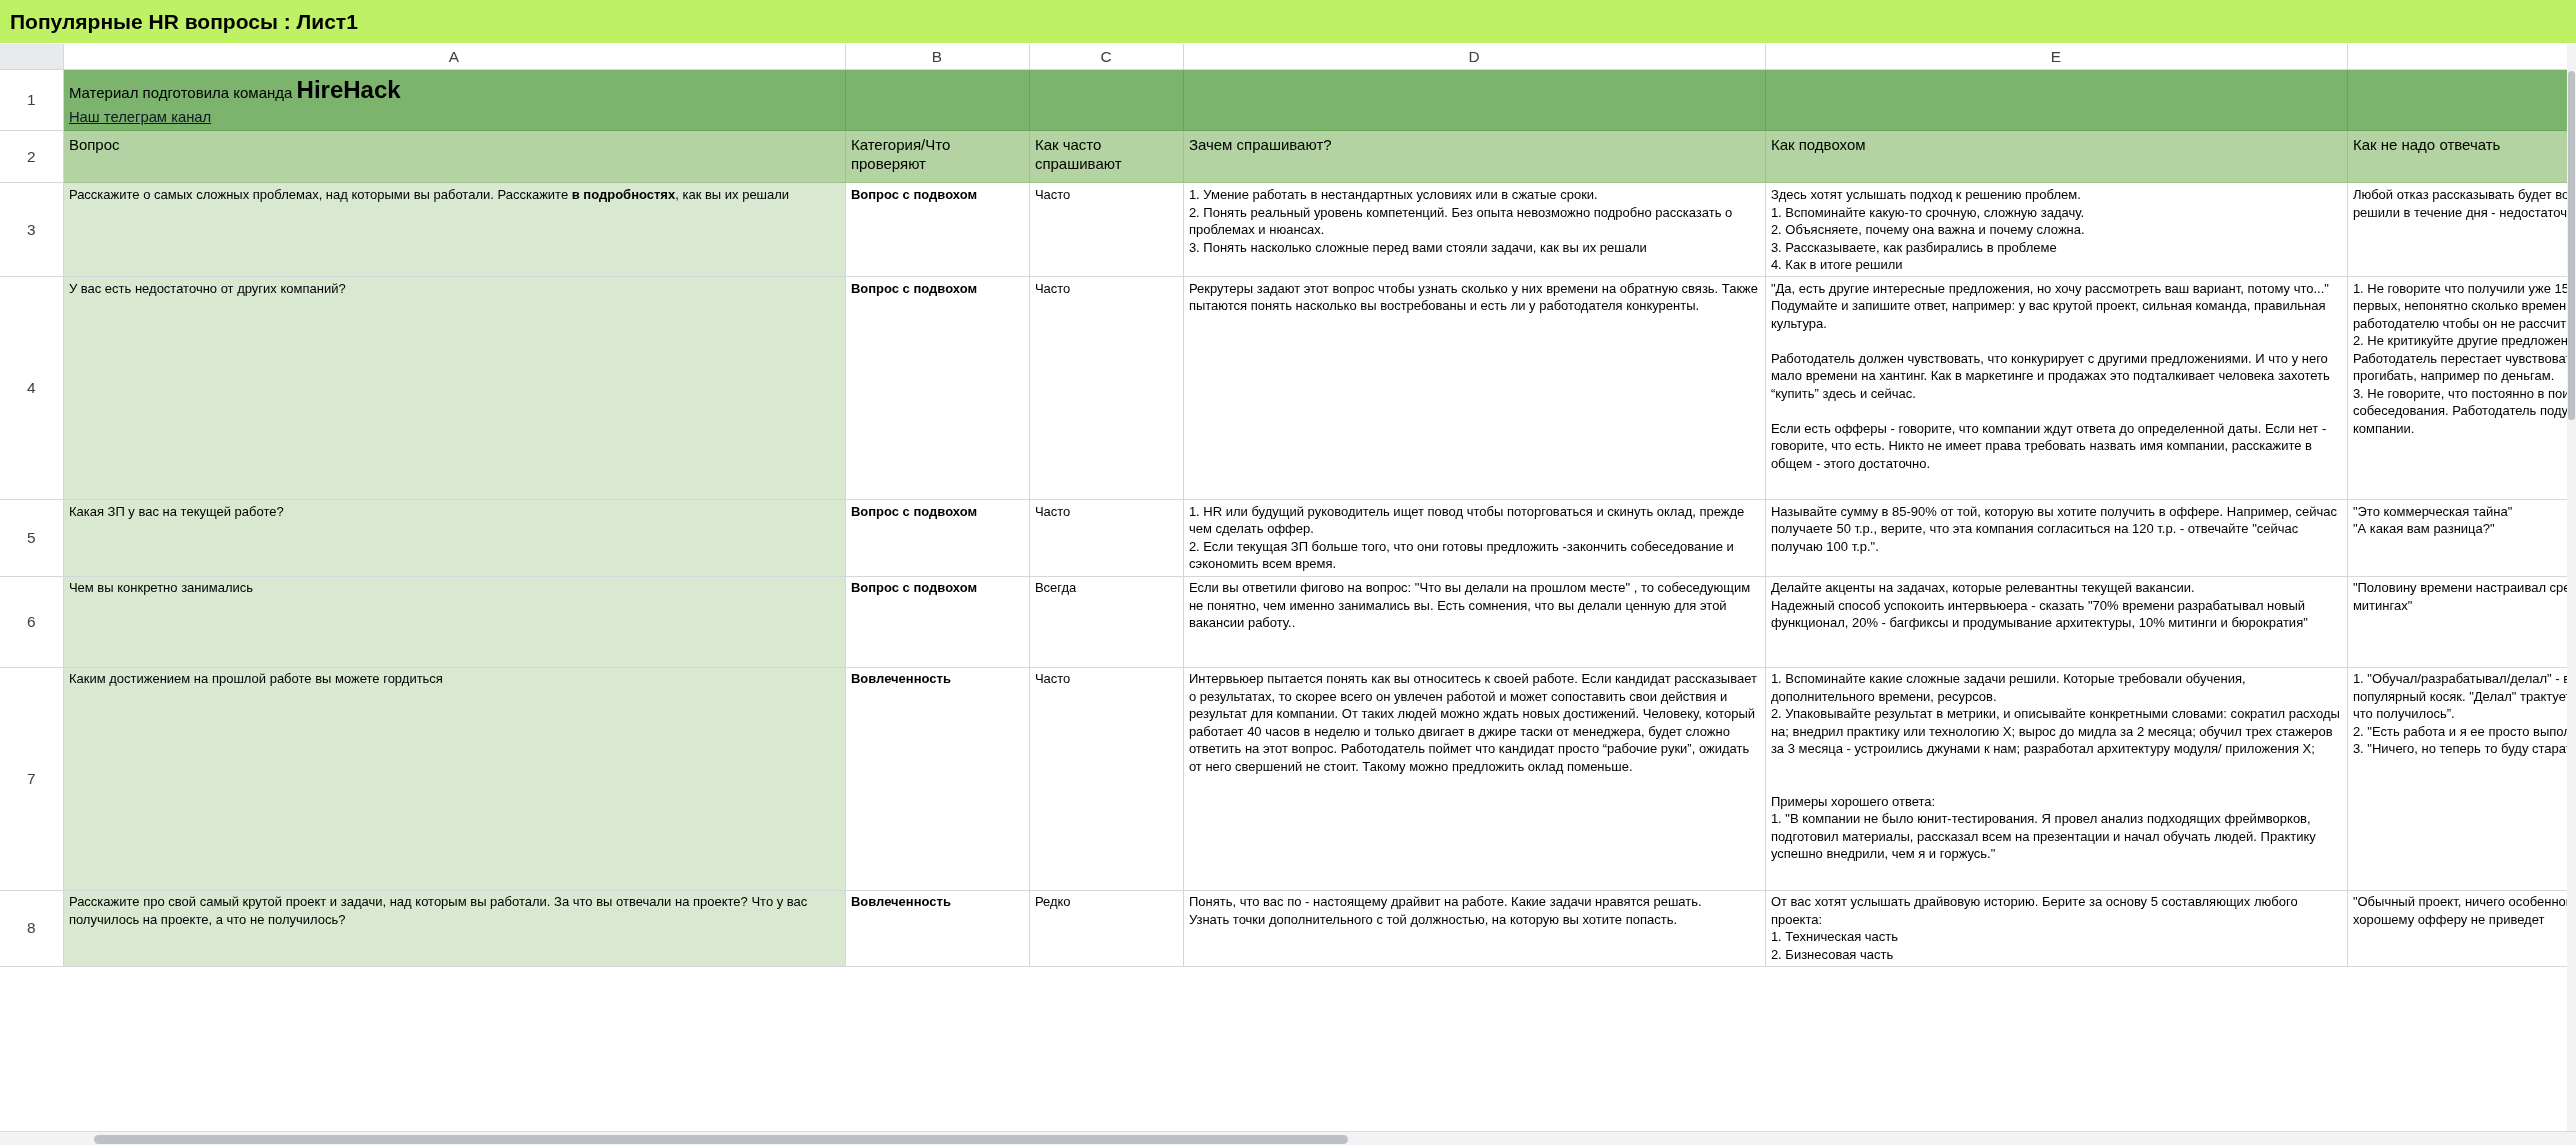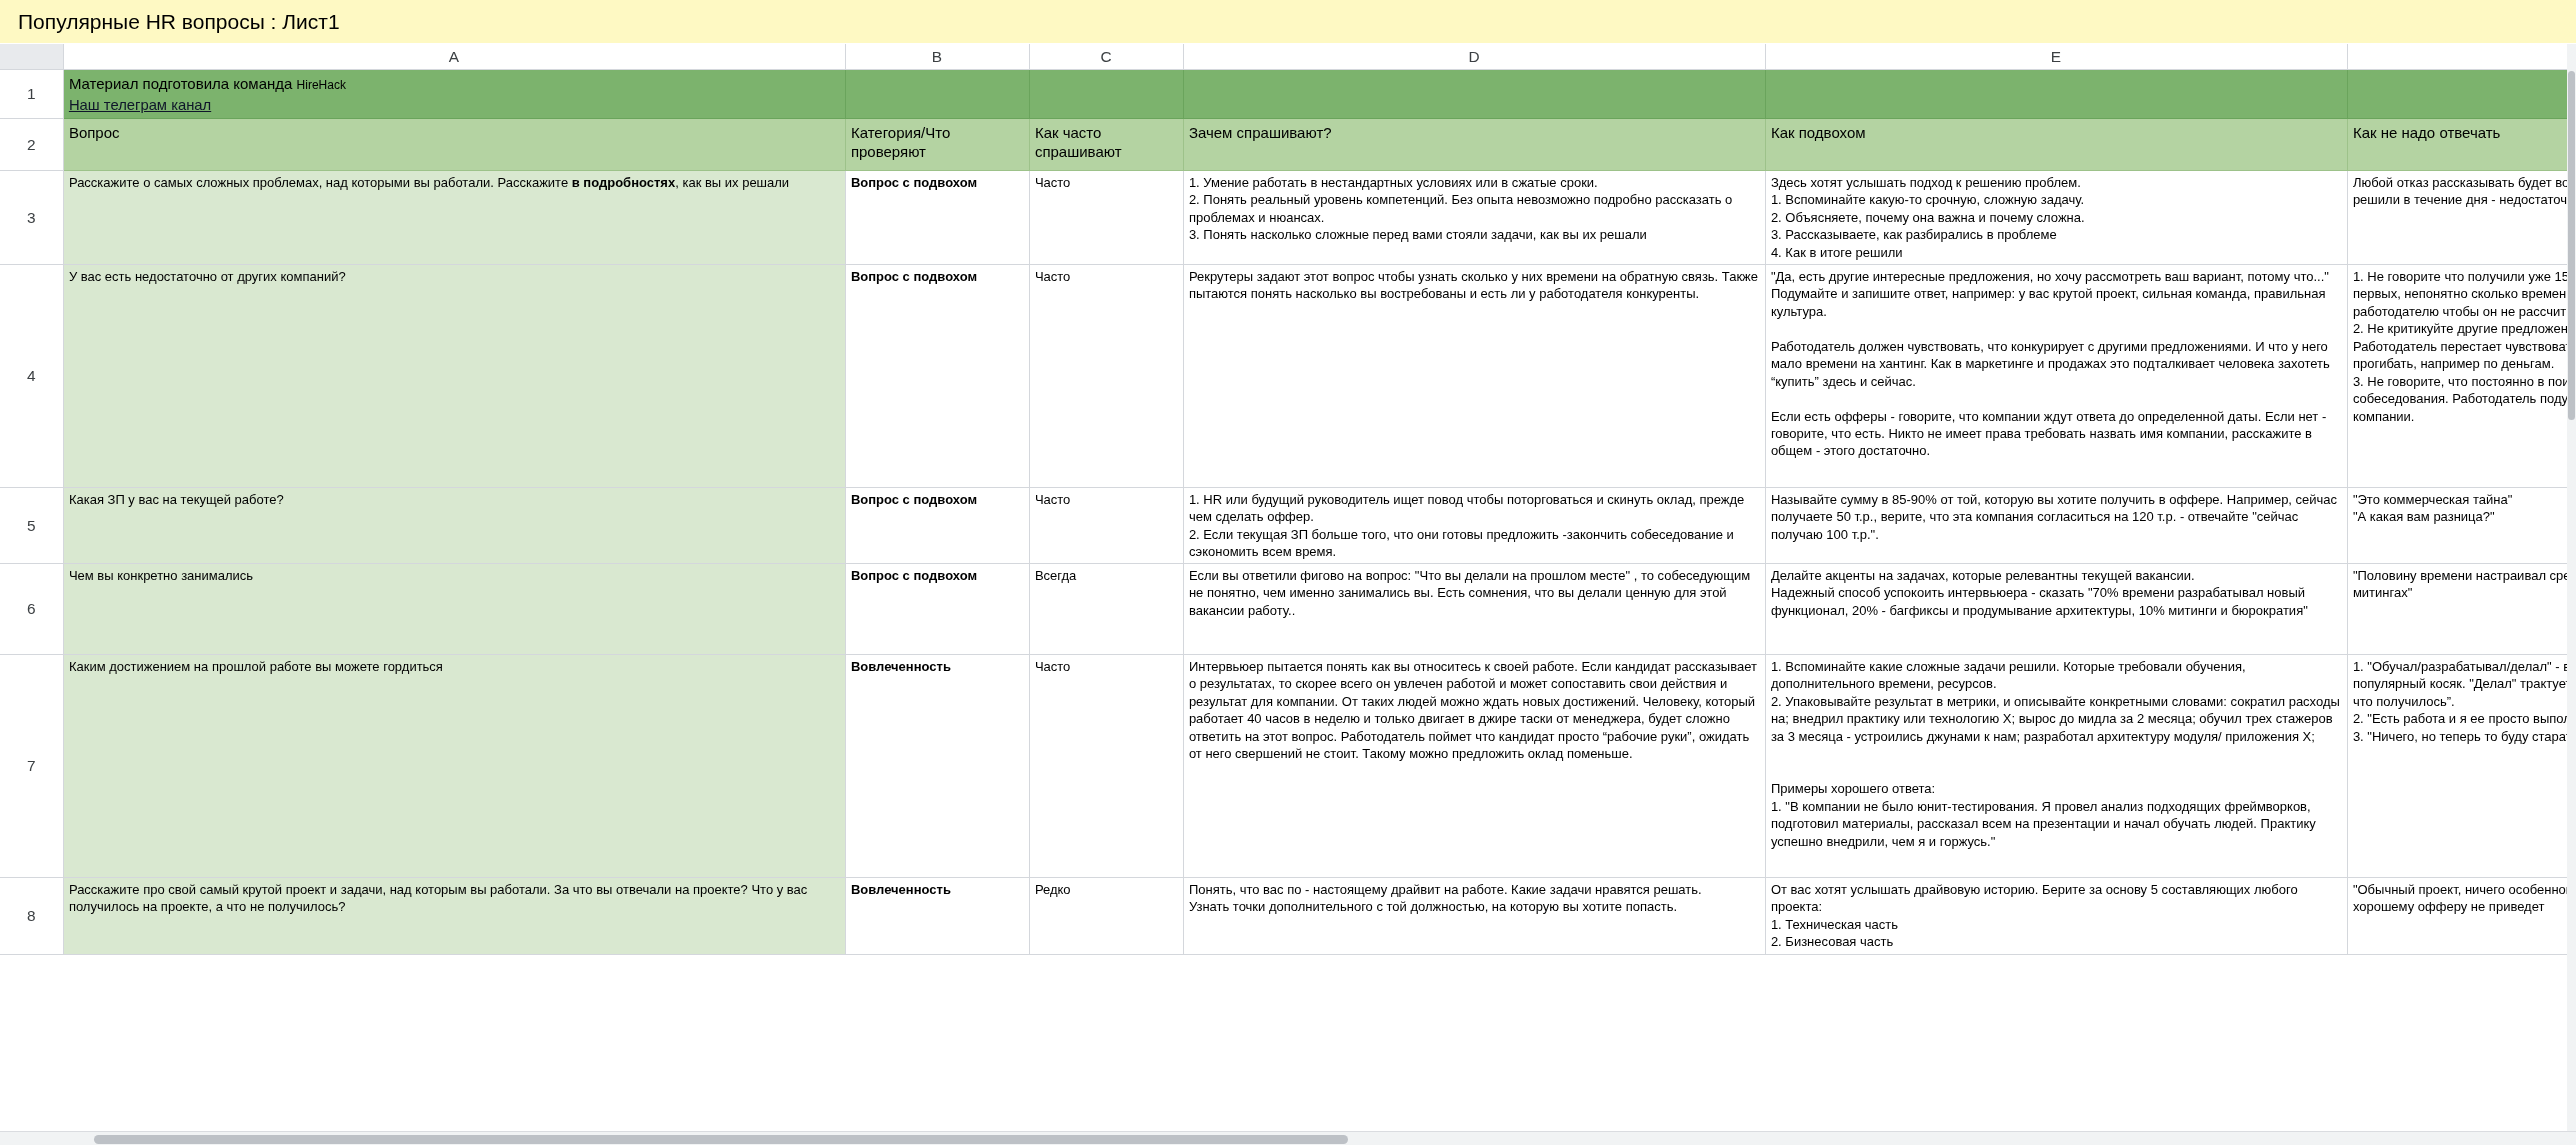--- a/index.html
+++ b/index.html
@@ -16,23 +16,24 @@
     display: flex; flex-direction: column;
     background: #ffffff;
   }
 
   
   .titlebar {
     height: 44px;
     flex: 0 0 44px;
     display: flex;
     align-items: center;
-    padding-left: 18px;
-    background: #fef9c3;
+    padding-left: 10px;
+    background: #bef264;
     border-bottom: 0.7px solid #ffffff;
+    font-weight: bold;
   }
   .titlebar .doc-title {
     font-size: 21px;
     color: #000000;
     white-space: nowrap;
     letter-spacing: 0px;
   }
 
   
   .gridwrap {
@@ -103,21 +104,21 @@
   .banner-cell {
     background: #7cb36d;
     vertical-align: top;
     border: 0.7px solid #6aa45c;
     padding: 4px 5.4px 2.7px 5.4px;
     font-size: 15px;
     line-height: 1.36;
     color: #000000;
   }
   .banner-cell.filler { border-left-color: #6aa45c; }
-  .banner-strong { font-weight: normal; font-size: 12px; margin-top: 48px; }
+  .banner-strong { font-weight: bold; font-size: 24px; margin-top: 48px; }
   .tg-link {
     color: #0f172a;
     text-decoration: underline;
     font-size: 14.8px;
     display: inline-block;
     margin-top: 0.7px;
   }
 
   
   .hdr-cell {

